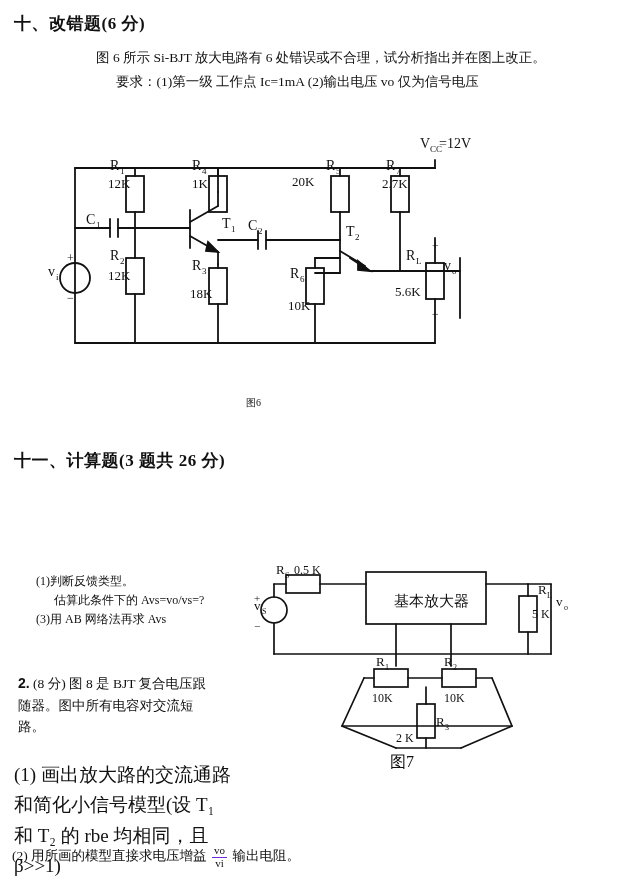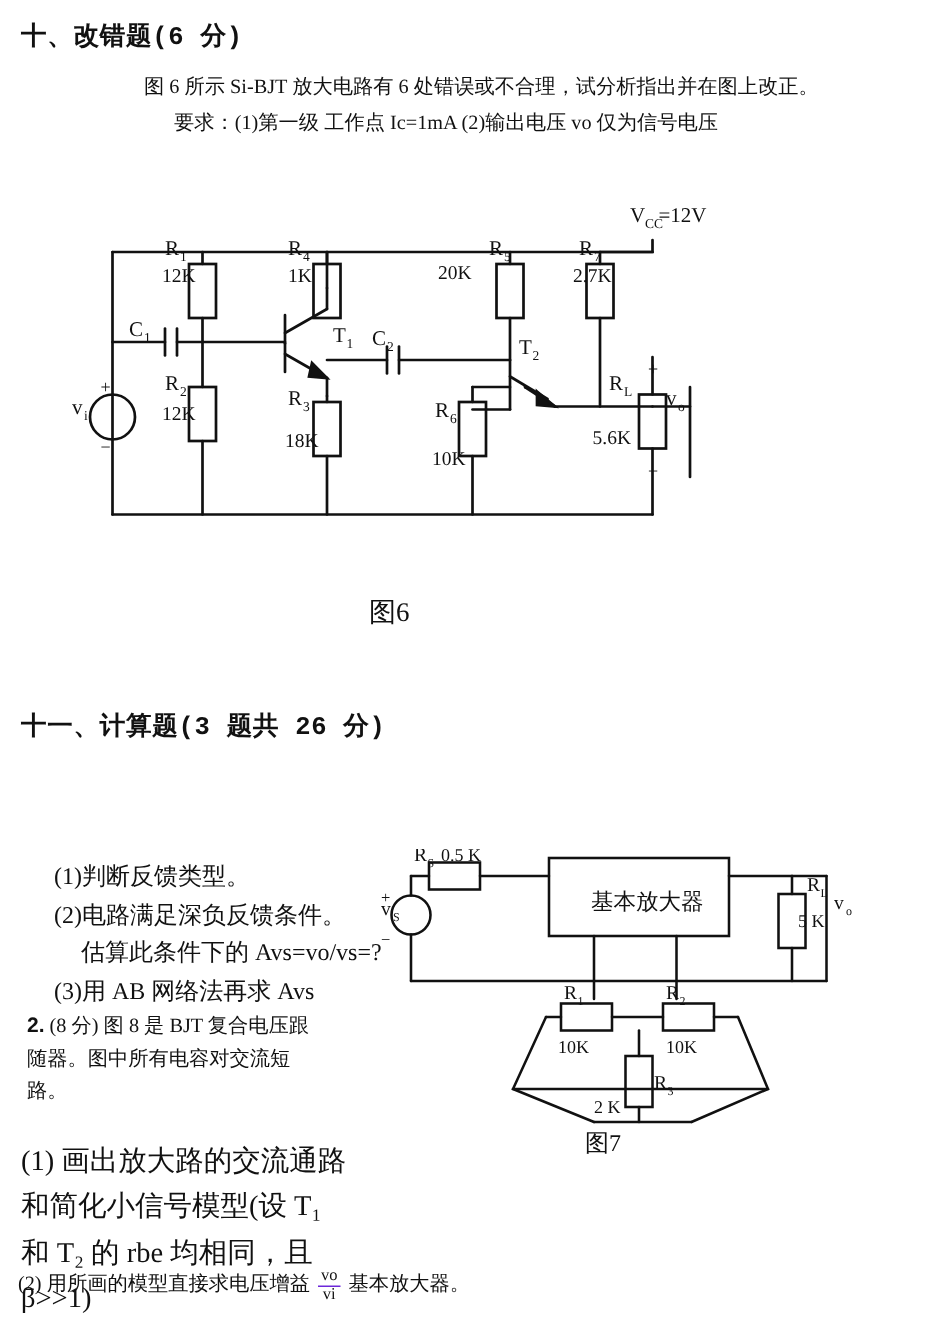--- a/index.html
+++ b/index.html
@@ -7,45 +7,45 @@
     width:630px;height:893px;
     background:#ffffff;
     font-family:"Liberation Serif", serif;
     color:#111;
     position:relative;
     overflow:hidden;
   }
   .page{position:relative;width:630px;height:893px;}
 
   .sec-title{
-    font-family:Liberation Mono, monospace;
+    font-family:Liberation Serif, serif;
     font-weight:bold;
     font-size:17px;
     letter-spacing:0.5px;
   }
   .body-text{
     font-size:13.5px;
     line-height:1.55;
   }
   .abs{position:absolute;}
 
   
   #h-gaicuo{left:14px;top:12px;}
-  #h-jisuan{left:14px;top:449px;margin-top:23px;}
+  #h-jisuan{left:14px;top:449px;}
 
   #p-gaicuo-1{left:96px;top:48px;width:520px;}
   #p-gaicuo-2{left:116px;top:72px;width:520px;}
 
-  #fig6-label{left:246px;top:396px;font-size:18px;}
+  #fig6-label{left:246px;top:396px;font-size:10px;}
   #fig7-label{left:390px;top:752px;font-size:16px;}
 
   
   #q1{left:14px;top:516px;width:604px;}
   #q1 .num{font-family:"Liberation Sans",sans-serif;font-weight:bold;font-size:14px;}
-  #q1-sub{left:36px;top:572px;width:280px;font-size:16px;line-height:1.6;}
+  #q1-sub{left:36px;top:572px;width:280px;font-size:12px;line-height:1.6;}
   
   #q2{left:18px;top:672px;width:190px;font-size:13.5px;line-height:1.6;}
   #q2 .num{font-family:"Liberation Sans",sans-serif;font-weight:bold;font-size:14px;}
   #q2-sub{left:14px;top:760px;width:220px;font-size:19px;line-height:1.6;}
   #q2-last{left:12px;top:845px;width:420px;font-size:13.5px;}
 
   .frac{display:inline-block;vertical-align:middle;text-align:center;font-size:11px;line-height:1.05;margin:0 2px;}
   .frac .top{display:block;border-bottom:1px solid #6d28d9;padding:0 2px;}
   .frac .bot{display:block;padding:0 2px;}
 
@@ -205,40 +205,39 @@
     </svg>
   </div>
 
   <div class="abs" id="fig6-label">图6</div>
 
   <div class="abs sec-title" id="h-jisuan">十一、计算题(3 题共 26 分)</div>
 
 
   <div class="abs" id="q1-sub">
     <div>(1)判断反馈类型。</div>
-    <div>(2)电路满足深负反馈条件。</div>
     <div style="padding-left:18px">估算此条件下的 Avs=vo/vs=?</div>
     <div>(3)用 AB 网络法再求 Avs</div>
   </div>
 
   <div class="abs" id="q2">
     <span class="num">2.</span>
     <span>(8 分)</span>
     <span>图 8 是 BJT 复合电压跟随器。图中所有电容对交流短路。</span>
   </div>
 
   <div class="abs" id="q2-sub">(1) 画出放大路的交流通路和简化小信号模型(设 T₁ 和 T₂ 的 rbe 均相同，且β&gt;&gt;1)</div>
 
   <div class="abs" id="q2-last">
     <span>(2) 用所画的模型直接求电压增益</span>
     <span class="frac">
       <span class="top">vo</span>
       <span class="bot">vi</span>
     </span>
-    <span>基本放大器。</span>
+    <span>输出电阻。</span>
   </div>
 
   <div class="abs" style="left:246px;top:566px;">
     <svg width="330" height="190" viewBox="0 0 330 190">
       <g fill="none" stroke="#111" stroke-width="1.7" stroke-linecap="round">
 
         <path d="M28 18 L40 18"></path>
         <rect x="40" y="9" width="34" height="18"></rect>
         <path d="M74 18 L120 18"></path>
 

